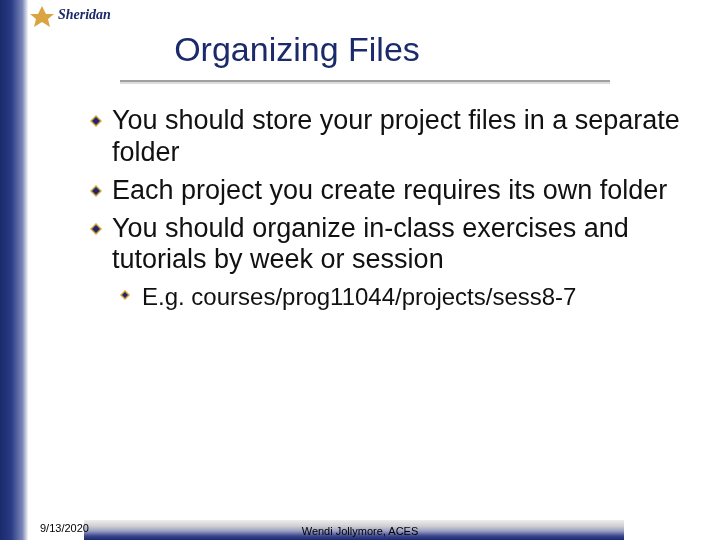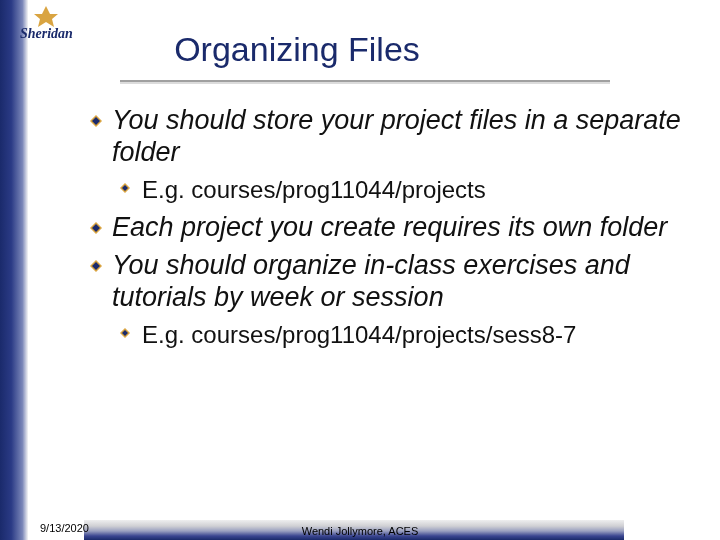--- a/index.html
+++ b/index.html
@@ -13,24 +13,23 @@
   }
   .sidebar {
     position: absolute;
     left: 0; top: 0;
     width: 28px;
     height: 540px;
     background: linear-gradient(to right, #1a2a6b 0%, #2a3a85 40%, #7a86b8 80%, #f5f5f5 100%);
   }
   .logo {
     position: absolute;
-    left: 20px;
+    left: 26px;
     top: 4px;
     display: flex;
-    flex-direction: column;
     align-items: center;
     justify-content: center;
   }
   .logo svg { display: block; }
   .logo-text {
     font-family: Georgia, 'Times New Roman', serif;
     font-style: italic;
     font-weight: bold;
     font-size: 14px;
     color: #1a2a6b;
@@ -61,21 +60,20 @@
     top: 105px;
     width: 600px;
     color: #111;
   }
   .b1 {
     position: relative;
     padding-left: 22px;
     font-size: 27px;
     line-height: 1.18;
     margin-bottom: 6px;
-    font-style: italic;
   }
   .b2 {
     position: relative;
     padding-left: 52px;
     font-size: 24px;
     line-height: 1.22;
     margin-bottom: 8px;
   }
   .bullet1 {
     position: absolute;
@@ -146,27 +144,20 @@
 <div class="title-underline"></div>
 
 <div class="content">
   <div class="b1">
     <svg class="bullet1" width="12" height="12">
       <polygon points="6,0 12,6 6,12 0,6" fill="#d9a441"></polygon>
       <polygon points="6,2 10,6 6,10 2,6" fill="#1a2a6b"></polygon>
     </svg>
     <span>You should store your project files in a separate folder</span>
   </div>
-  <div class="b2">
-    <svg class="bullet2" width="10" height="10">
-      <polygon points="5,0 10,5 5,10 0,5" fill="#d9a441"></polygon>
-      <polygon points="5,2 8,5 5,8 2,5" fill="#1a2a6b"></polygon>
-    </svg>
-    <span>E.g. courses/prog11044/projects</span>
-  </div>
   <div class="b1">
     <svg class="bullet1" width="12" height="12">
       <polygon points="6,0 12,6 6,12 0,6" fill="#d9a441"></polygon>
       <polygon points="6,2 10,6 6,10 2,6" fill="#1a2a6b"></polygon>
     </svg>
     <span>Each project you create requires its own folder</span>
   </div>
   <div class="b1">
     <svg class="bullet1" width="12" height="12">
       <polygon points="6,0 12,6 6,12 0,6" fill="#d9a441"></polygon>

